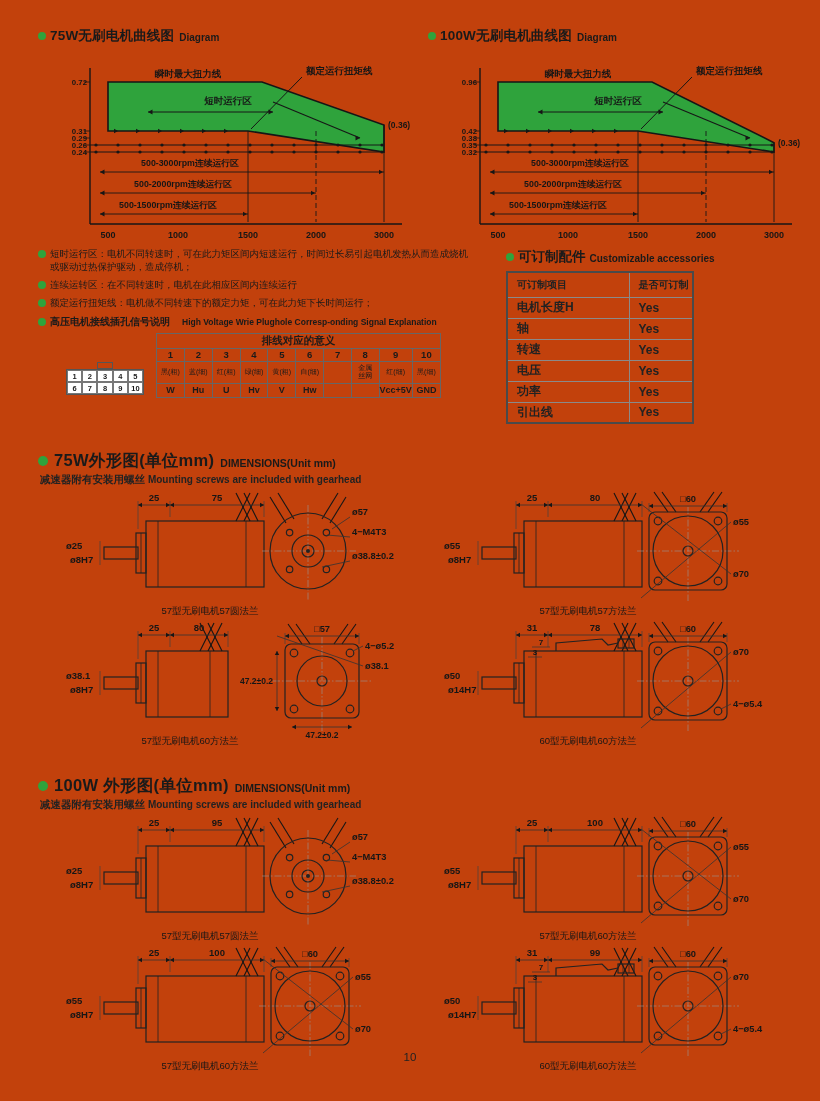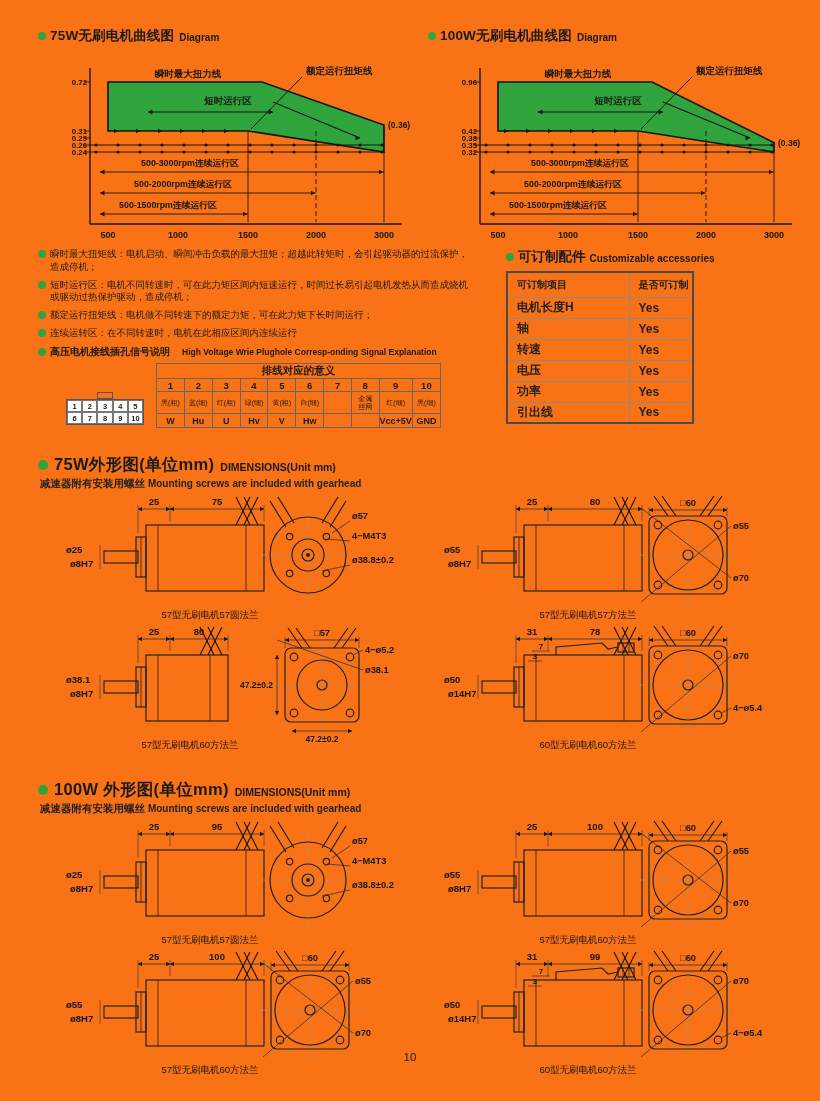--- a/index.html
+++ b/index.html
@@ -1,18 +1,18 @@
 <!DOCTYPE html>
 <html><head>
 <meta charset="utf-8">
 <style>
   * { margin:0; padding:0; box-sizing:border-box; }
   html,body { background:#e8e8e8; }
   body { font-family:"Liberation Sans","DejaVu Sans",sans-serif; color:#1a1a1a; }
-  .page { position:relative; width:820px; height:1101px; background:#f97316; margin:0 auto;
+  .page { position:relative; width:820px; height:1101px; background:#c2410c; margin:0 auto;
           padding:26px 8px 0 38px; overflow:hidden; }
   .dot { display:inline-block; width:9px; height:9px; border-radius:50%; background:#2fa33c; margin-right:4px; flex:none; }
   .dot.sm { width:8px; height:8px; }
 
   
   .charts-row { display:flex; gap:5px; }
   .chart-block { width:385px; }
   .chart-title { display:flex; align-items:center; height:20px; }
   .ct-cn { font-size:13.5px; font-weight:bold; letter-spacing:0.2px; }
   .ct-en { font-size:10px; font-weight:bold; margin-left:5px; margin-top:2px; }
@@ -247,33 +247,29 @@
           </svg>
         </div>
     </div>
   </div>
 
   <div class="mid-row">
     <div class="notes-col">
       <ul id="notes-list">
           <li>
             <span class="dot sm"></span>
-            <span>瞬时最大扭矩线：电机启动、瞬间冲击负载的最大扭矩；超越此转矩时，会引起驱动器的过流保护，造成停机；</span>
-          </li>
-          <li>
-            <span class="dot sm"></span>
             <span>短时运行区：电机不同转速时，可在此力矩区间内短速运行，时间过长易引起电机发热从而造成烧机或驱动过热保护驱动，造成停机；</span>
           </li>
           <li>
             <span class="dot sm"></span>
-            <span>额定运行扭矩线：电机做不同转速下的额定力矩，可在此力矩下长时间运行；</span>
+            <span>连续运转区：在不同转速时，电机在此相应区间内连续运行</span>
           </li>
           <li>
             <span class="dot sm"></span>
-            <span>连续运转区：在不同转速时，电机在此相应区间内连续运行</span>
+            <span>额定运行扭矩线：电机做不同转速下的额定力矩，可在此力矩下长时间运行；</span>
           </li>
         </ul>
       <div class="note-bold">
         <span class="dot sm"></span>
         <span class="nb-cn">高压电机接线插孔信号说明</span>
         <span class="nb-en">High Voltage Wrie Plughole Corresp-onding Signal Explanation</span>
       </div>
       <div class="signal-row">
         <div class="connector" id="connector">
             <div class="conn-tab"></div>

